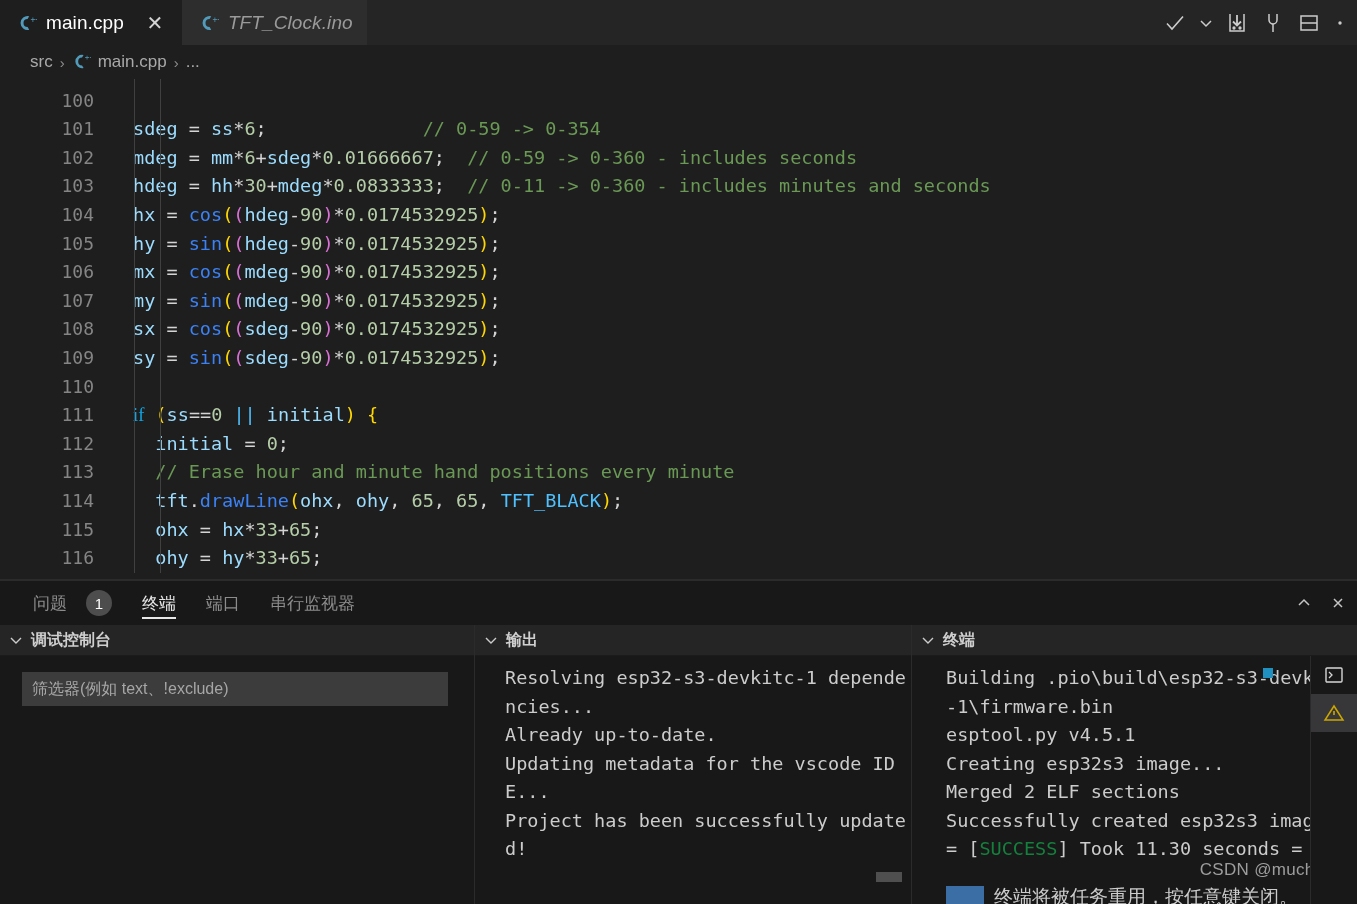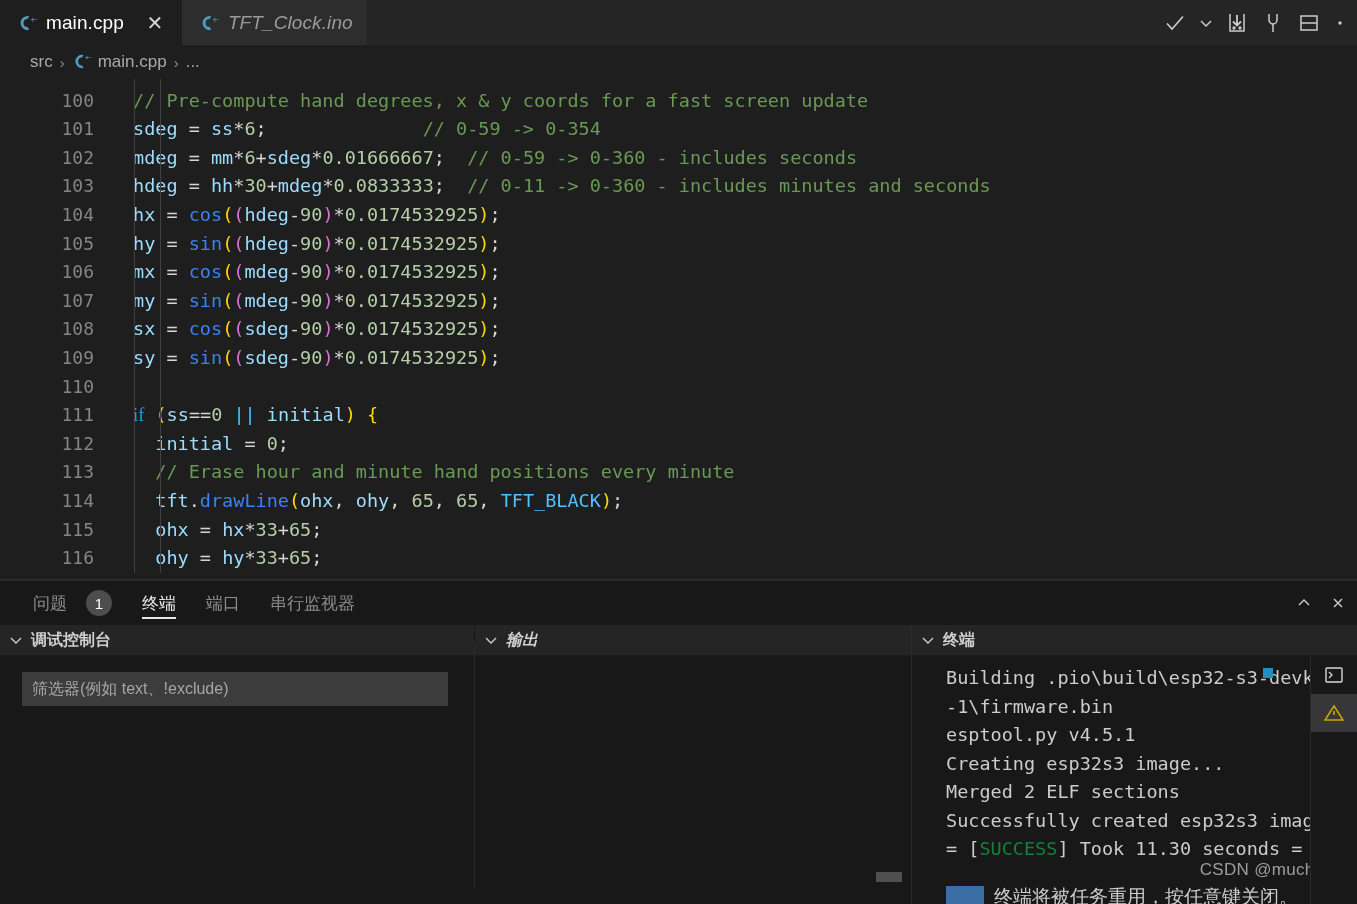--- a/index.html
+++ b/index.html
@@ -124,22 +124,22 @@
   .pane { display: flex; flex-direction: column; min-width: 0; position: relative; }
   .pane-head {
     height: 31px; flex: 0 0 31px; background: #252526;
     display: flex; align-items: center; gap: 6px; padding-left: 7px;
     font-size: 16px; font-weight: bold; color: #cfcfcf;
     border-bottom: 1px solid #1b1b1b;
   }
   .chev { width: 18px; height: 18px; display: inline-flex; align-items: center; justify-content: center; color: #cccccc; }
   .pane-content { flex: 1 1 auto; background: #181818; overflow: hidden; position: relative; }
 
-  .pane-debug { flex: 0 0 475px; border-right: 1px solid #2b2b2b; border-radius: 21px; }
-  .pane-output { flex: 0 0 437px; border-right: 1px solid #2b2b2b; font-style: italic; }
+  .pane-debug { flex: 0 0 475px; border-right: 1px solid #2b2b2b; }
+  .pane-output { flex: 0 0 437px; border-right: 1px solid #2b2b2b; }
   .pane-terminal { flex: 1 1 auto; }
 
   .filter-input {
     margin: 16px 26px 0 22px;
     height: 34px; background: #3c3c3c; border: 1px solid #3c3c3c;
     color: #a6a6a6; font-size: 16px; padding: 0 9px;
     font-family: "Liberation Sans", sans-serif;
     width: calc(100% - 48px); display: block; outline: none;
   }
   .filter-input::placeholder { color: #a6a6a6; }
@@ -269,21 +269,20 @@
             <span class="guide g1"></span>
             <span class="guide g2"></span>
           </span>
         </div>
         <div class="row">
           <span class="ln">100</span>
           <span class="gutter-sp">
             <span class="guide g1"></span>
             <span class="guide g2"></span>
           </span>
-          <span class="code"><span class="cmt">// Pre-compute hand degrees, x &amp; y coords for a fast screen update</span></span>
         </div>
         <div class="row">
           <span class="ln">101</span>
           <span class="gutter-sp">
             <span class="guide g1"></span>
             <span class="guide g2"></span>
           </span>
           <span class="code"><span class="var">sdeg</span><span class="op"> = </span><span class="var">ss</span><span class="op">*</span><span class="num">6</span><span class="punc">;</span><span class="op">              </span><span class="cmt">// 0-59 -&gt; 0-354</span></span>
         </div>
         <div class="row">
@@ -459,20 +458,24 @@
       <div class="pane pane-output">
         <div class="pane-head">
           <span class="chev">
             <svg width="16" height="16" viewBox="0 0 16 16" fill="none" stroke="#cccccc" stroke-width="1.4">
                 <path d="M3 6 L8 11 L13 6"></path>
               </svg>
           </span>
           <span>输出</span>
         </div>
         <div class="pane-content">
+          <div class="mono-out">Resolving esp32-s3-devkitc-1 dependencies...
+Already up-to-date.
+Updating metadata for the vscode IDE...
+Project has been successfully updated!</div>
           <div class="vscroll-thumb out-scroll"></div>
         </div>
       </div>
 
       <div class="pane pane-terminal">
         <div class="pane-head">
           <span class="chev">
             <svg width="16" height="16" viewBox="0 0 16 16" fill="none" stroke="#cccccc" stroke-width="1.4">
                 <path d="M3 6 L8 11 L13 6"></path>
               </svg>

